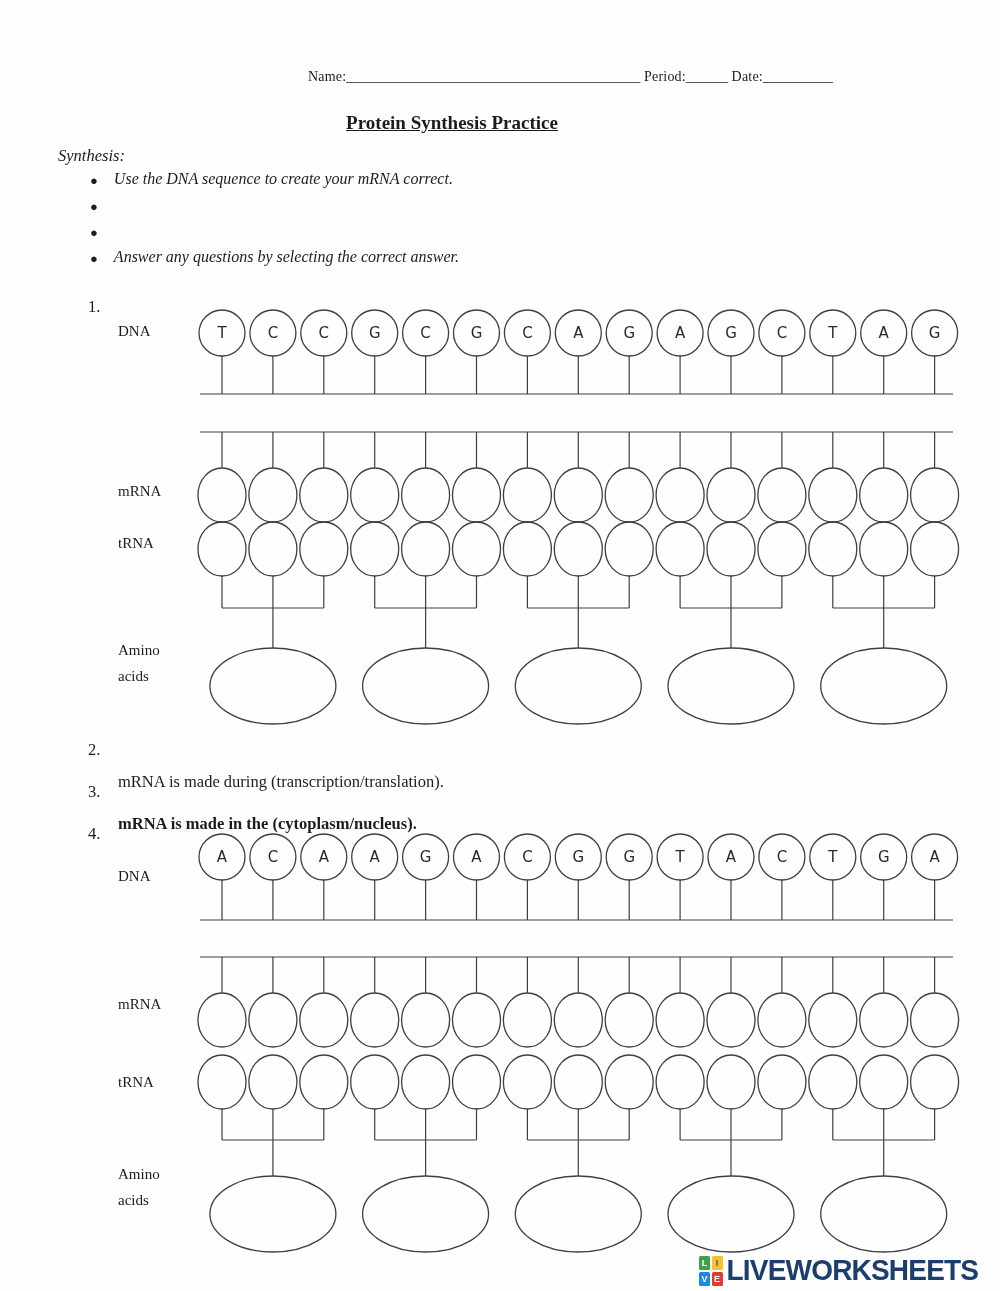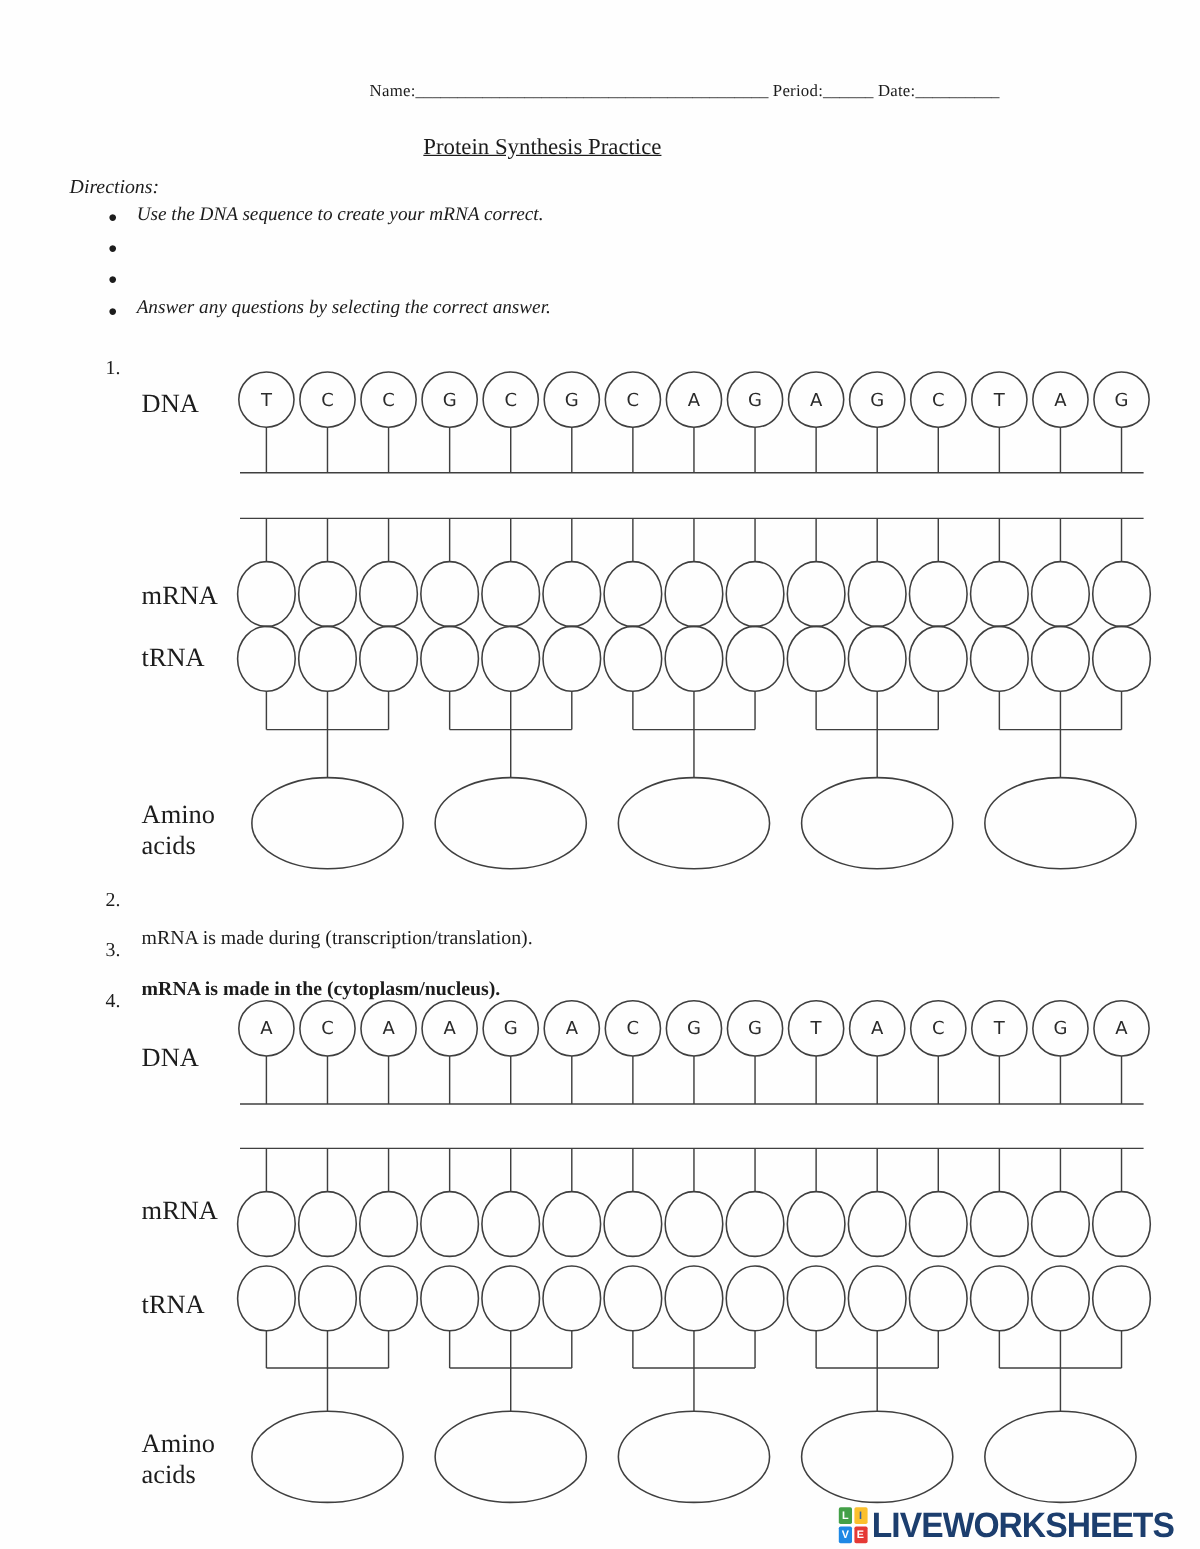--- a/index.html
+++ b/index.html
@@ -18,42 +18,42 @@
   .head-row {
     left:308px; top:69px; width:660px;
     font-size:14px; letter-spacing:.2px;
     white-space:nowrap;
   }
   .head-row .blank { letter-spacing:0; }
   
   .title {
     left:0; top:112px; width:904px;
     text-align:center;
-    font-size:19px; font-weight:normal;
+    font-size:19px; font-weight:bold;
     text-decoration:underline;
   }
   
   .directions-heading {
     left:58px; top:146px;
     font-style:italic; font-size:16.5px;
   }
   .directions-list { left:90px; top:170px; }
   .directions-item {
     display:flex; align-items:flex-start;
     height:26px; font-style:italic; font-size:16px;
   }
   .bullet {
     font-style:normal; font-size:13px;
     margin-right:16px; line-height:22px;
   }
   
   .q-number { font-size:16.5px; }
-  .row-label { font-size:22px; }
+  .row-label { font-size:15px; }
   .question-text { font-size:16.5px;margin-top:32px; }
-  .amino-label { line-height:26px;margin-top:29px; }
+  .amino-label { line-height:26px; }
   
   svg.diagram { position:absolute; left:0; top:0; }
   
   .logo { left:699px; top:1255px; display:flex; align-items:center; }
   .logo-grid {
     display:grid;
     grid-template-columns:11px 11px;
     grid-auto-rows:14px;
     gap:1.5px;
     margin-right:4px;
@@ -77,21 +77,21 @@
 <div class="page">
 
   <div class="abs head-row">
     <span>Name:</span><span class="blank">__________________________________________</span>
     <span>Period:</span><span class="blank">______</span>
     <span>Date:</span><span class="blank">__________</span>
   </div>
 
   <div class="abs title">Protein Synthesis Practice</div>
 
-  <div class="abs directions-heading">Directions:</div>
+  <div class="abs directions-heading">Synthesis:</div>
   <div class="abs directions-list">
     <div class="directions-item">
       <span class="bullet">●</span>
       <span>Use the DNA sequence to create your mRNA correct.</span>
     </div>
     <div class="directions-item">
       <span class="bullet">●</span>
     </div>
     <div class="directions-item">
       <span class="bullet">●</span>

